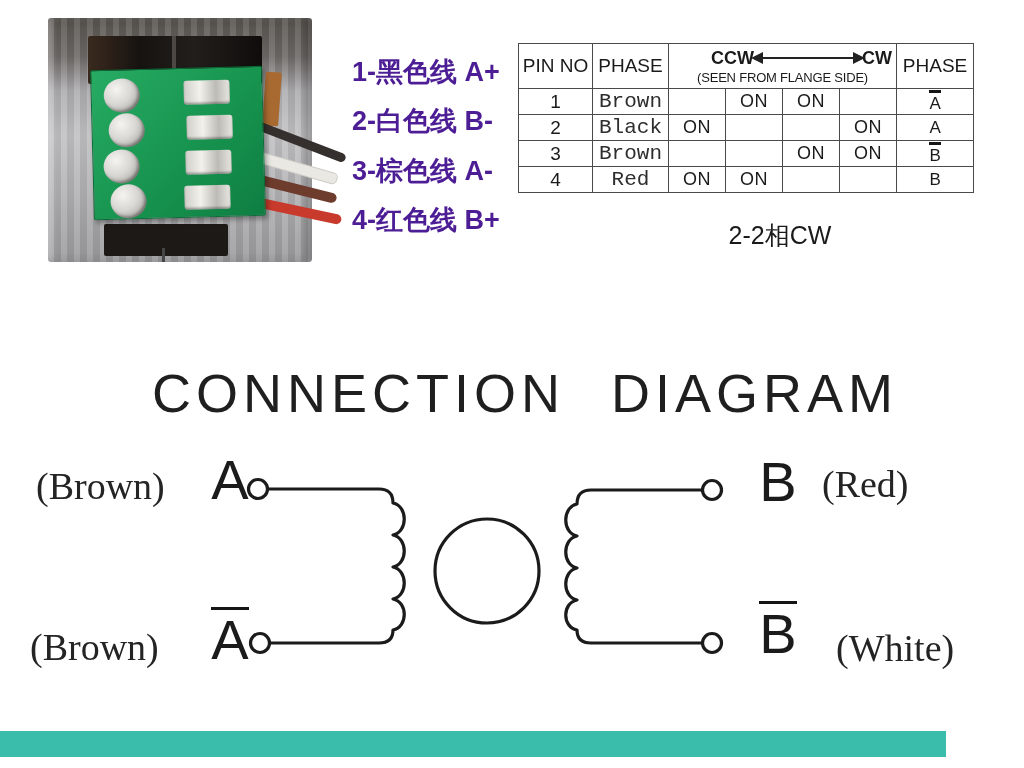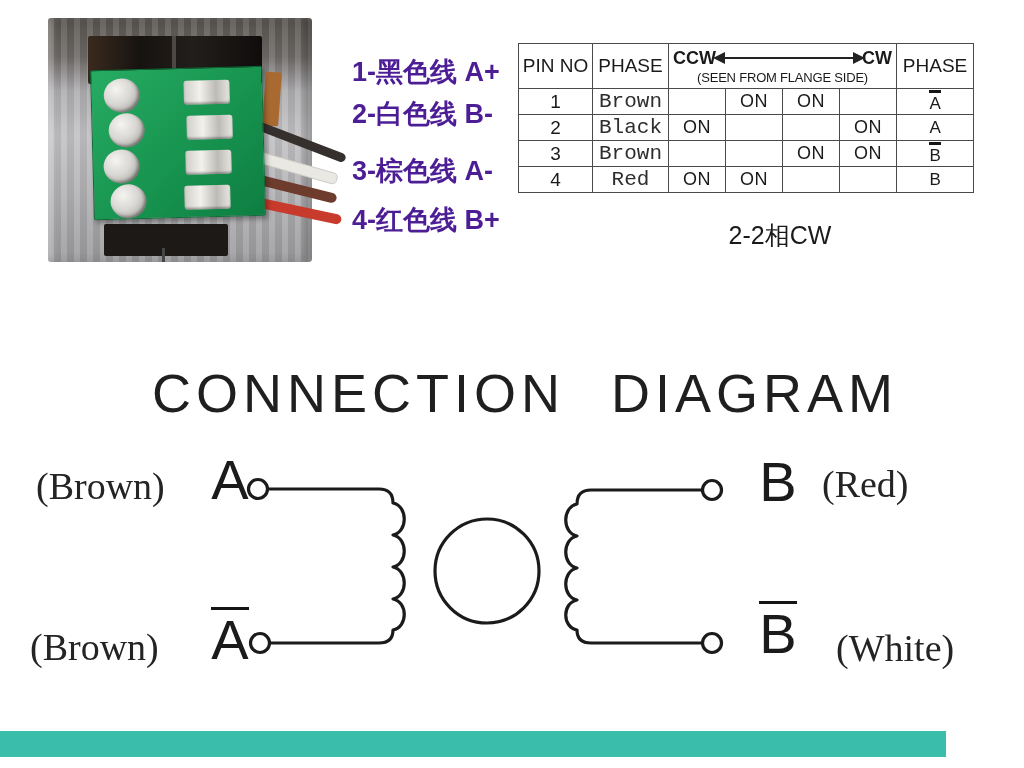--- a/index.html
+++ b/index.html
@@ -48,21 +48,21 @@
   table.pins td{border:1.6px solid #4a4a4a;text-align:center;vertical-align:middle;padding:0;overflow:hidden;}
   td.title-cell{height:26px;font-size:20px;letter-spacing:1.5px;word-spacing:8px;font-weight:500;}
   tr.hdr td{height:44px;font-size:19px;font-weight:500;}
   tr.datarow td{height:25px;}
   td.pin-cell{font-size:19px;}
   td.color-cell{font-family:"Liberation Mono",monospace;font-size:21px;color:#2e2e2e;text-align:left;padding-left:8px;}
   td.on-cell{font-size:18px;font-weight:500;letter-spacing:.5px;}
   td.phase-col{border-left:3px solid #4a4a4a;}
   td.phase-cell{font-size:17px;font-weight:500;}
   .ccwcw{display:flex;flex-direction:column;justify-content:center;gap:1px;padding:0 4px;}
-  .ccwcw-top{display:flex;align-items:center;justify-content:center;font-weight:600;font-size:18px;}
+  .ccwcw-top{display:flex;align-items:center;justify-content:center;font-weight:600;font-size:18px;margin-left:38px;}
   .dbl-arrow{flex:1;height:2.5px;background:#222;margin:0 7px;position:relative;max-width:150px;}
   .dbl-arrow::before,.dbl-arrow::after{content:"";position:absolute;top:-4.5px;width:0;height:0;
     border-top:6px solid transparent;border-bottom:6px solid transparent;}
   .dbl-arrow::before{left:-10px;border-right:12px solid #222;}
   .dbl-arrow::after{right:-10px;border-left:12px solid #222;}
   .seen-note{font-size:13px;font-weight:500;letter-spacing:-.2px;text-align:center;}
   .ob{display:inline-block;border-top:3px solid #151515;padding-top:2px;line-height:1;}
   #table-caption{left:660px;top:219px;width:240px;text-align:center;font-size:25px;font-weight:500;}
 
   
@@ -106,21 +106,21 @@
     <div class="blob" style="left:16px;top:114px"></div>
     <div class="pad" style="left:92px;top:12px"></div>
     <div class="pad" style="left:94px;top:47px"></div>
     <div class="pad" style="left:92px;top:82px"></div>
     <div class="pad" style="left:90px;top:117px"></div>
   </div>
 </div>
 
 <div id="wire-list" class="abs">
   <div class="wl" style="top:4px">1-黑色线 A+</div>
-  <div class="wl" style="top:46px">2-白色线 B-</div>
+  <div class="wl" style="top:53px">2-白色线 B-</div>
   <div class="wl" style="top:103px">3-棕色线 A-</div>
   <div class="wl" style="top:152px">4-红色线 B+</div>
 </div>
 
 <div id="pin-table-wrap" class="abs">
   <table class="pins">
     <colgroup>
       <col style="width:74px">
         <col style="width:76px">
       <col style="width:57px">

